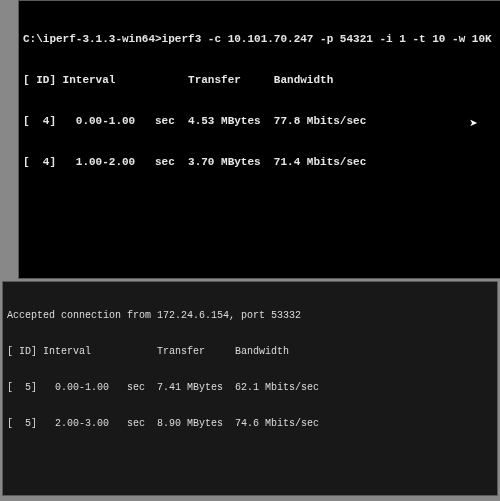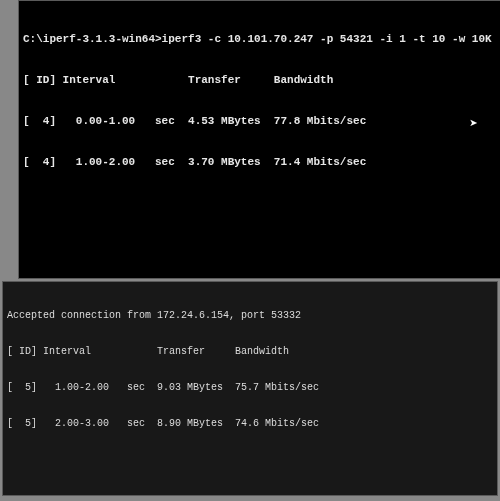--- a/index.html
+++ b/index.html
@@ -77,21 +77,21 @@
     
     
     
     
     
   </div>
 
   <div class="terminal bot-term">
     <span class="row">Accepted connection from 172.24.6.154, port 53332</span>
     <span class="row">[ ID] Interval           Transfer     Bandwidth</span>
-    <span class="row">[  5]   1.00-2.00   sec  9.03 MBytes  75.7 Mbits/sec</span>
+    <span class="row">[  5]   0.00-1.00   sec  7.41 MBytes  62.1 Mbits/sec</span>
     <span class="row">[  5]   2.00-3.00   sec  8.90 MBytes  74.6 Mbits/sec</span>
     
     
     
     
     
     
     
     
     

